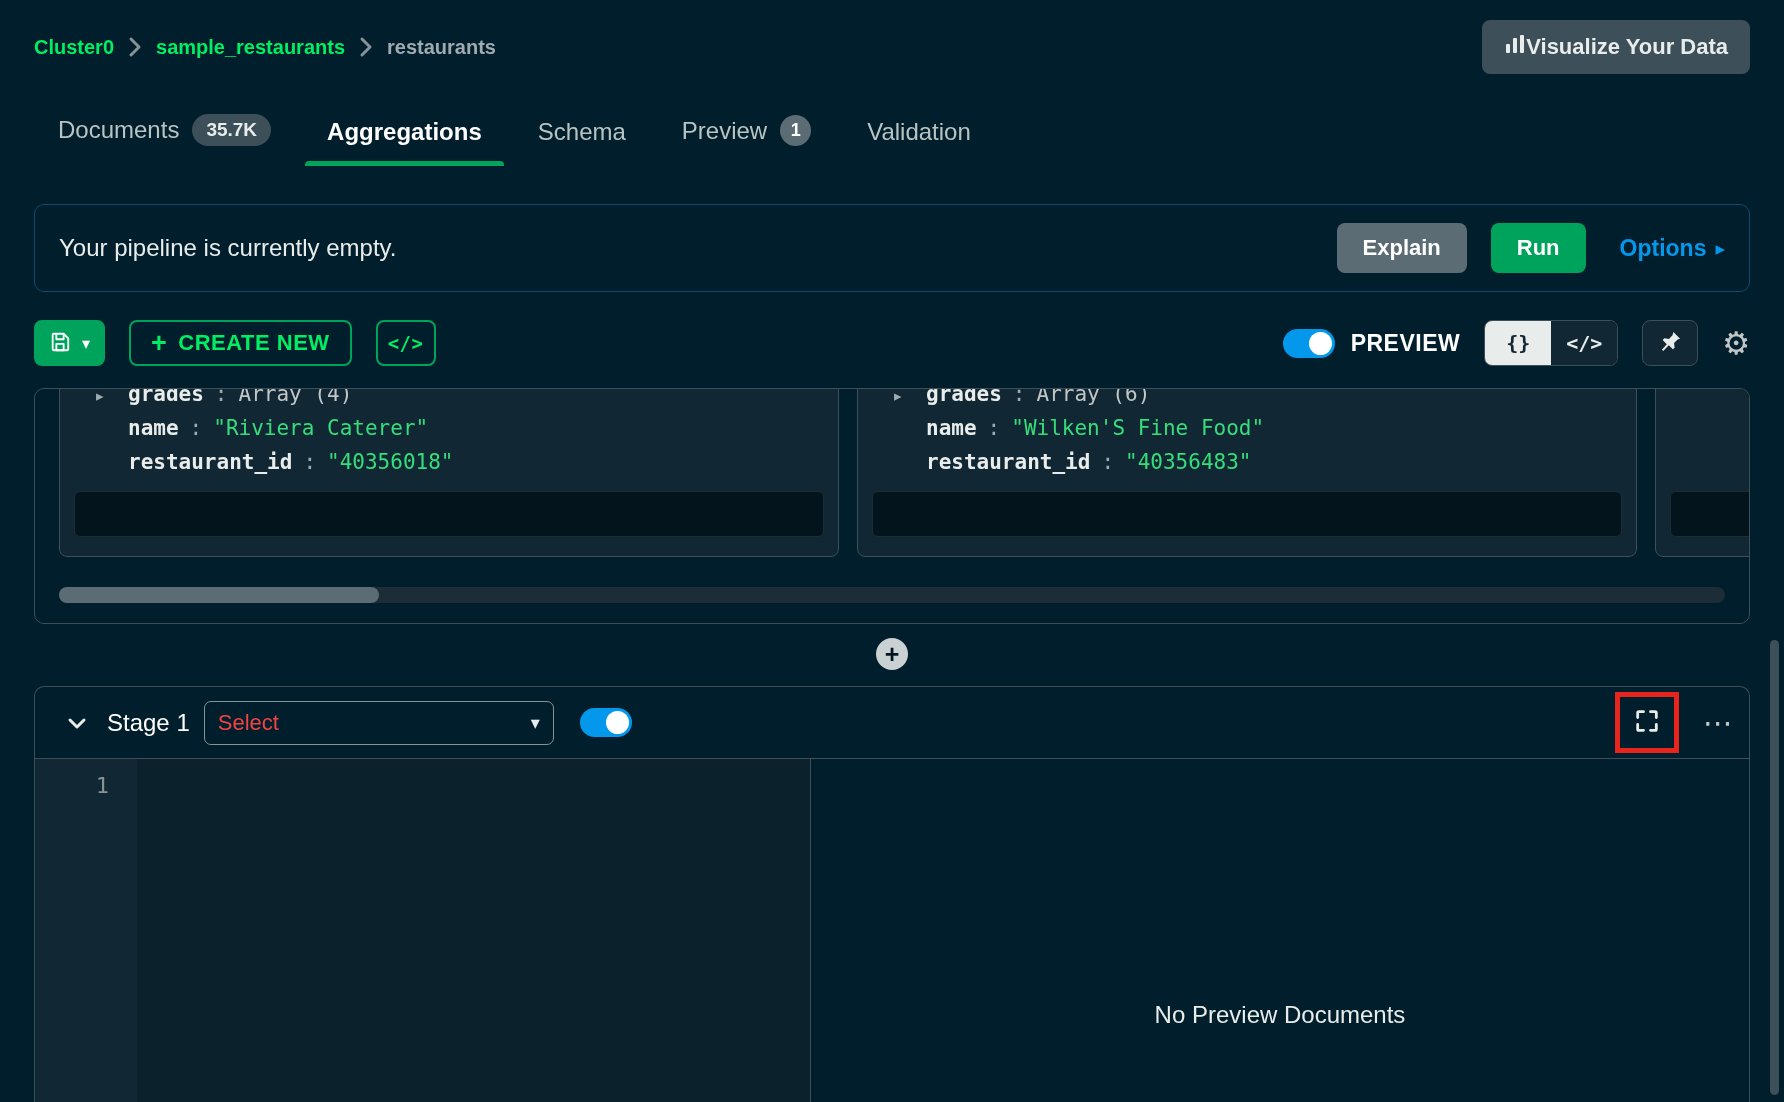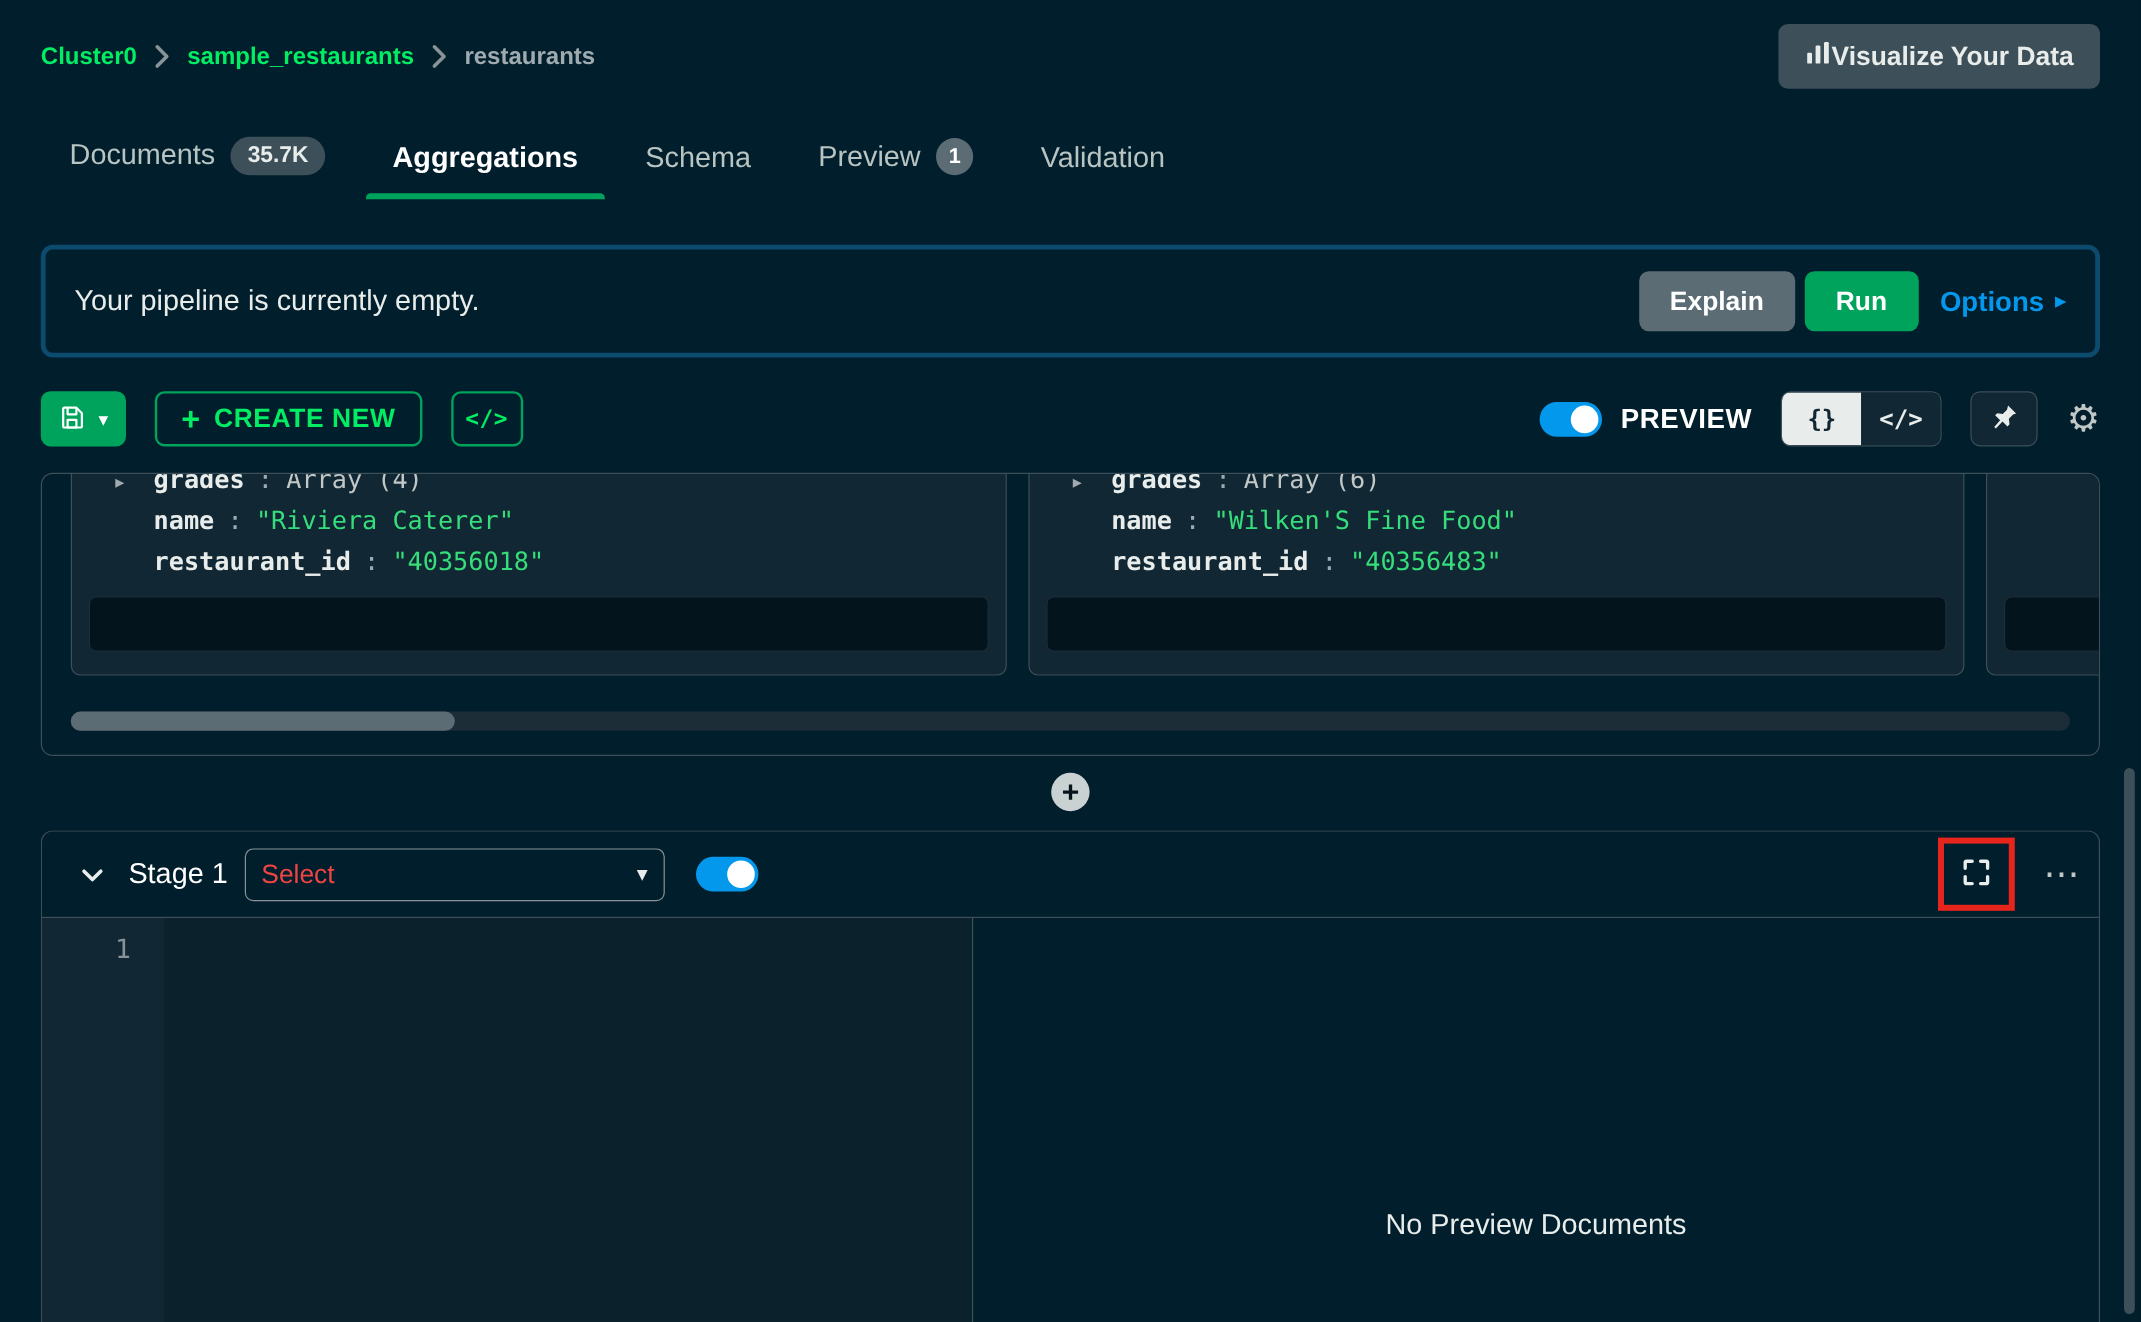--- a/index.html
+++ b/index.html
@@ -23,24 +23,24 @@
     font-weight:500; padding:14px 24px 20px 24px; cursor:pointer; white-space:nowrap; }
   .tab.active { color:#FFFFFF; font-weight:700; }
   .tab.active::after { content:""; position:absolute; left:2px; right:2px; bottom:0; height:5px;
     background:#00A35C; border-radius:4px 4px 0 0; }
   .badge-pill { background:#3D4F58; color:#E8EDEB; font-size:19px; font-weight:700; padding:5px 14px;
     border-radius:16px; }
   .badge-circle { background:#5C6C75; color:#FFFFFF; font-size:18px; font-weight:700; width:31px; height:31px;
     border-radius:50%; display:flex; align-items:center; justify-content:center; }
 
   
-  .banner { margin:38px 34px 0 34px; border:4px solid #0c4a6e; border-radius:10px; padding:18px 24px;
+  .banner { margin:38px 34px 0 34px; border:1px solid #0c4a6e; border-radius:10px; padding:18px 24px;
     display:flex; align-items:center; justify-content:space-between; }
   .banner-msg { font-size:24px; color:#E8EDEB; }
-  .banner-actions { display:flex; align-items:center; gap:8px; }
+  .banner-actions { display:flex; align-items:center; gap:24px; }
   .btn { font-family:"Liberation Sans", sans-serif; font-size:22px; font-weight:600; border-radius:8px;
     border:none; cursor:pointer; padding:12px 26px; }
   .btn-explain { background:#5C6C75; color:#FFFFFF; }
   .btn-run { background:#00A35C; color:#FFFFFF; }
   .link-options { display:flex; align-items:center; gap:9px; color:#0498EC; font-size:23px; font-weight:700;
     cursor:pointer; margin-left:10px; }
   .options-arrow { font-family:"DejaVu Sans", sans-serif; font-size:19px; color:#0498EC; }
 
   
   .toolbar { margin:28px 34px 0 34px; display:flex; justify-content:space-between; align-items:center; }

